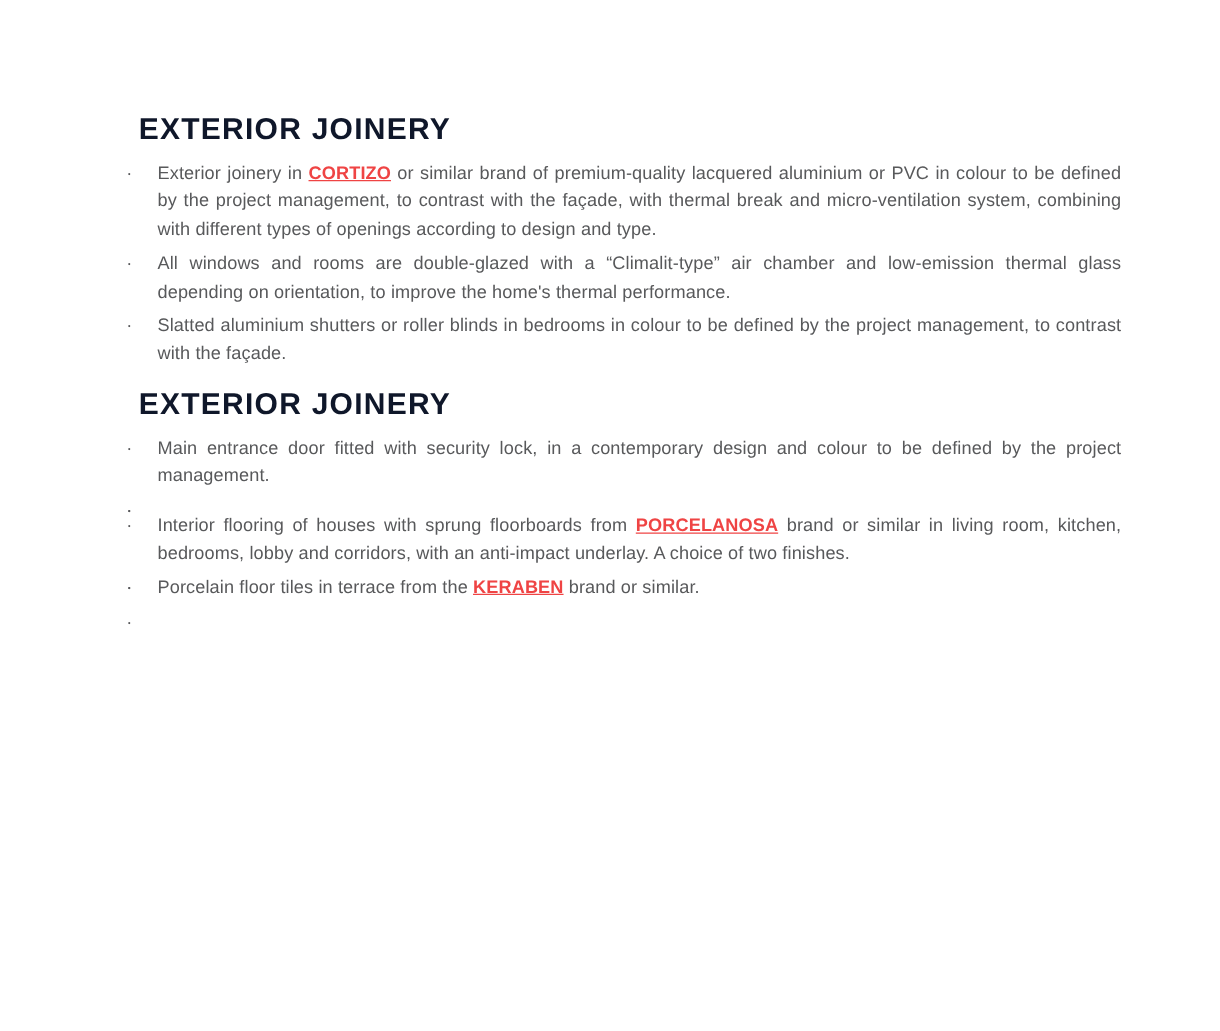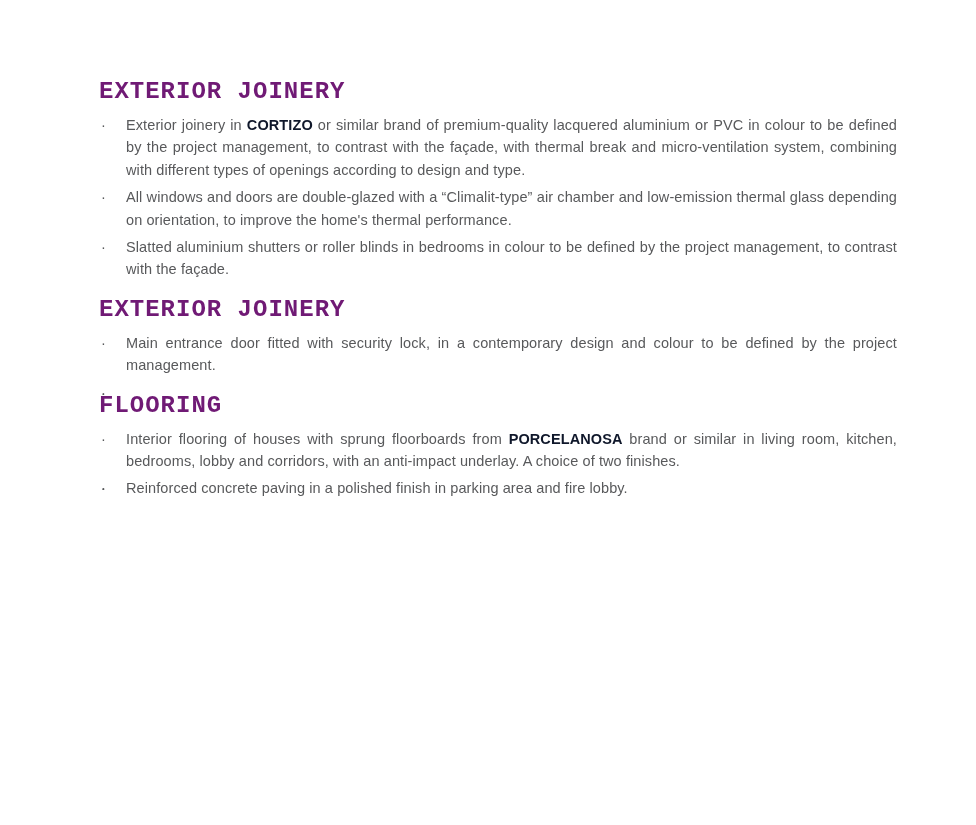--- a/index.html
+++ b/index.html
@@ -12,27 +12,26 @@
     width: 976px;
     height: 825px;
     background: #ffffff;
     overflow: hidden;
     box-sizing: border-box;
     padding: 80px 79px 0 99px;
     font-family: "Liberation Sans", sans-serif;
   }
   .section { margin: 0 0 17px 0; }
   .section-title {
-    margin: 0;
+    margin: 12px;
     font-size: 24px;
     line-height: 24px;
     font-weight: 700;
     letter-spacing: 1px;
-    color: #701a75;
-    font-family: Liberation Mono, monospace;
+    color: #0f172a;
   }
   .bullet-list {
     list-style: none;
     margin: 10px 0 0 0;
     padding: 0;
   }
   .bullet-item {
     position: relative;
     padding-left: 27px;
     margin: 0 0 5px 0;
@@ -43,49 +42,49 @@
     text-align: justify;
   }
   .bullet-marker {
     position: absolute;
     left: 2px;
     top: 0;
     color: #58595b;
   }
   .seg-bold {
     font-weight: 700;
-    color: #0f172a;
+    color: #ef4444;
+    text-decoration: underline;
   }
 </style>
 </head>
 <body>
 
 <div class="page">
 
   <section class="section">
     <h2 class="section-title">EXTERIOR JOINERY</h2>
     <ul class="bullet-list">
         <li class="bullet-item"><span class="bullet-marker">·</span><span><span>Exterior joinery in </span><span class="seg-bold">CORTIZO</span><span> or similar brand of premium-quality lacquered aluminium or PVC in colour to be defined by the project management, to contrast with the façade, with thermal break and micro-ventilation system, combining with different types of openings according to design and type.</span></span></li>
-        <li class="bullet-item"><span class="bullet-marker">·</span><span><span>All windows and doors are double-glazed with a “Climalit-type” air chamber and low-emission thermal glass depending on orientation, to improve the home's thermal performance.</span></span></li>
+        <li class="bullet-item"><span class="bullet-marker">·</span><span><span>All windows and rooms are double-glazed with a “Climalit-type” air chamber and low-emission thermal glass depending on orientation, to improve the home's thermal performance.</span></span></li>
         <li class="bullet-item"><span class="bullet-marker">·</span><span><span>Slatted aluminium shutters or roller blinds in bedrooms in colour to be defined by the project management, to contrast with the façade.</span></span></li>
       </ul>
   </section>
 
   <section class="section">
     <h2 class="section-title">EXTERIOR JOINERY</h2>
     <ul class="bullet-list">
         <li class="bullet-item"><span class="bullet-marker">·</span><span><span>Main entrance door fitted with security lock, in a contemporary design and colour to be defined by the project management.</span></span></li>
         <li class="bullet-item"><span class="bullet-marker">·</span></li>
         <li class="bullet-item"><span class="bullet-marker">·</span></li>
       </ul>
   </section>
 
   <section class="section">
-    <h2 class="section-title">FLOORING</h2>
     <ul class="bullet-list">
         <li class="bullet-item"><span class="bullet-marker">·</span><span><span>Interior flooring of houses with sprung floorboards from </span><span class="seg-bold">PORCELANOSA</span><span> brand or similar in living room, kitchen, bedrooms, lobby and corridors, with an anti-impact underlay. A choice of two finishes.</span></span></li>
         <li class="bullet-item"><span class="bullet-marker">·</span></li>
+        <li class="bullet-item"><span class="bullet-marker">·</span><span><span>Porcelain floor tiles in terrace from the </span><span class="seg-bold">KERABEN</span><span> brand or similar.</span></span></li>
         <li class="bullet-item"><span class="bullet-marker">·</span></li>
-        <li class="bullet-item"><span class="bullet-marker">·</span><span><span>Reinforced concrete paving in a polished finish in parking area and fire lobby.</span></span></li>
       </ul>
   </section>
 
 </div>
 
 </body></html>

